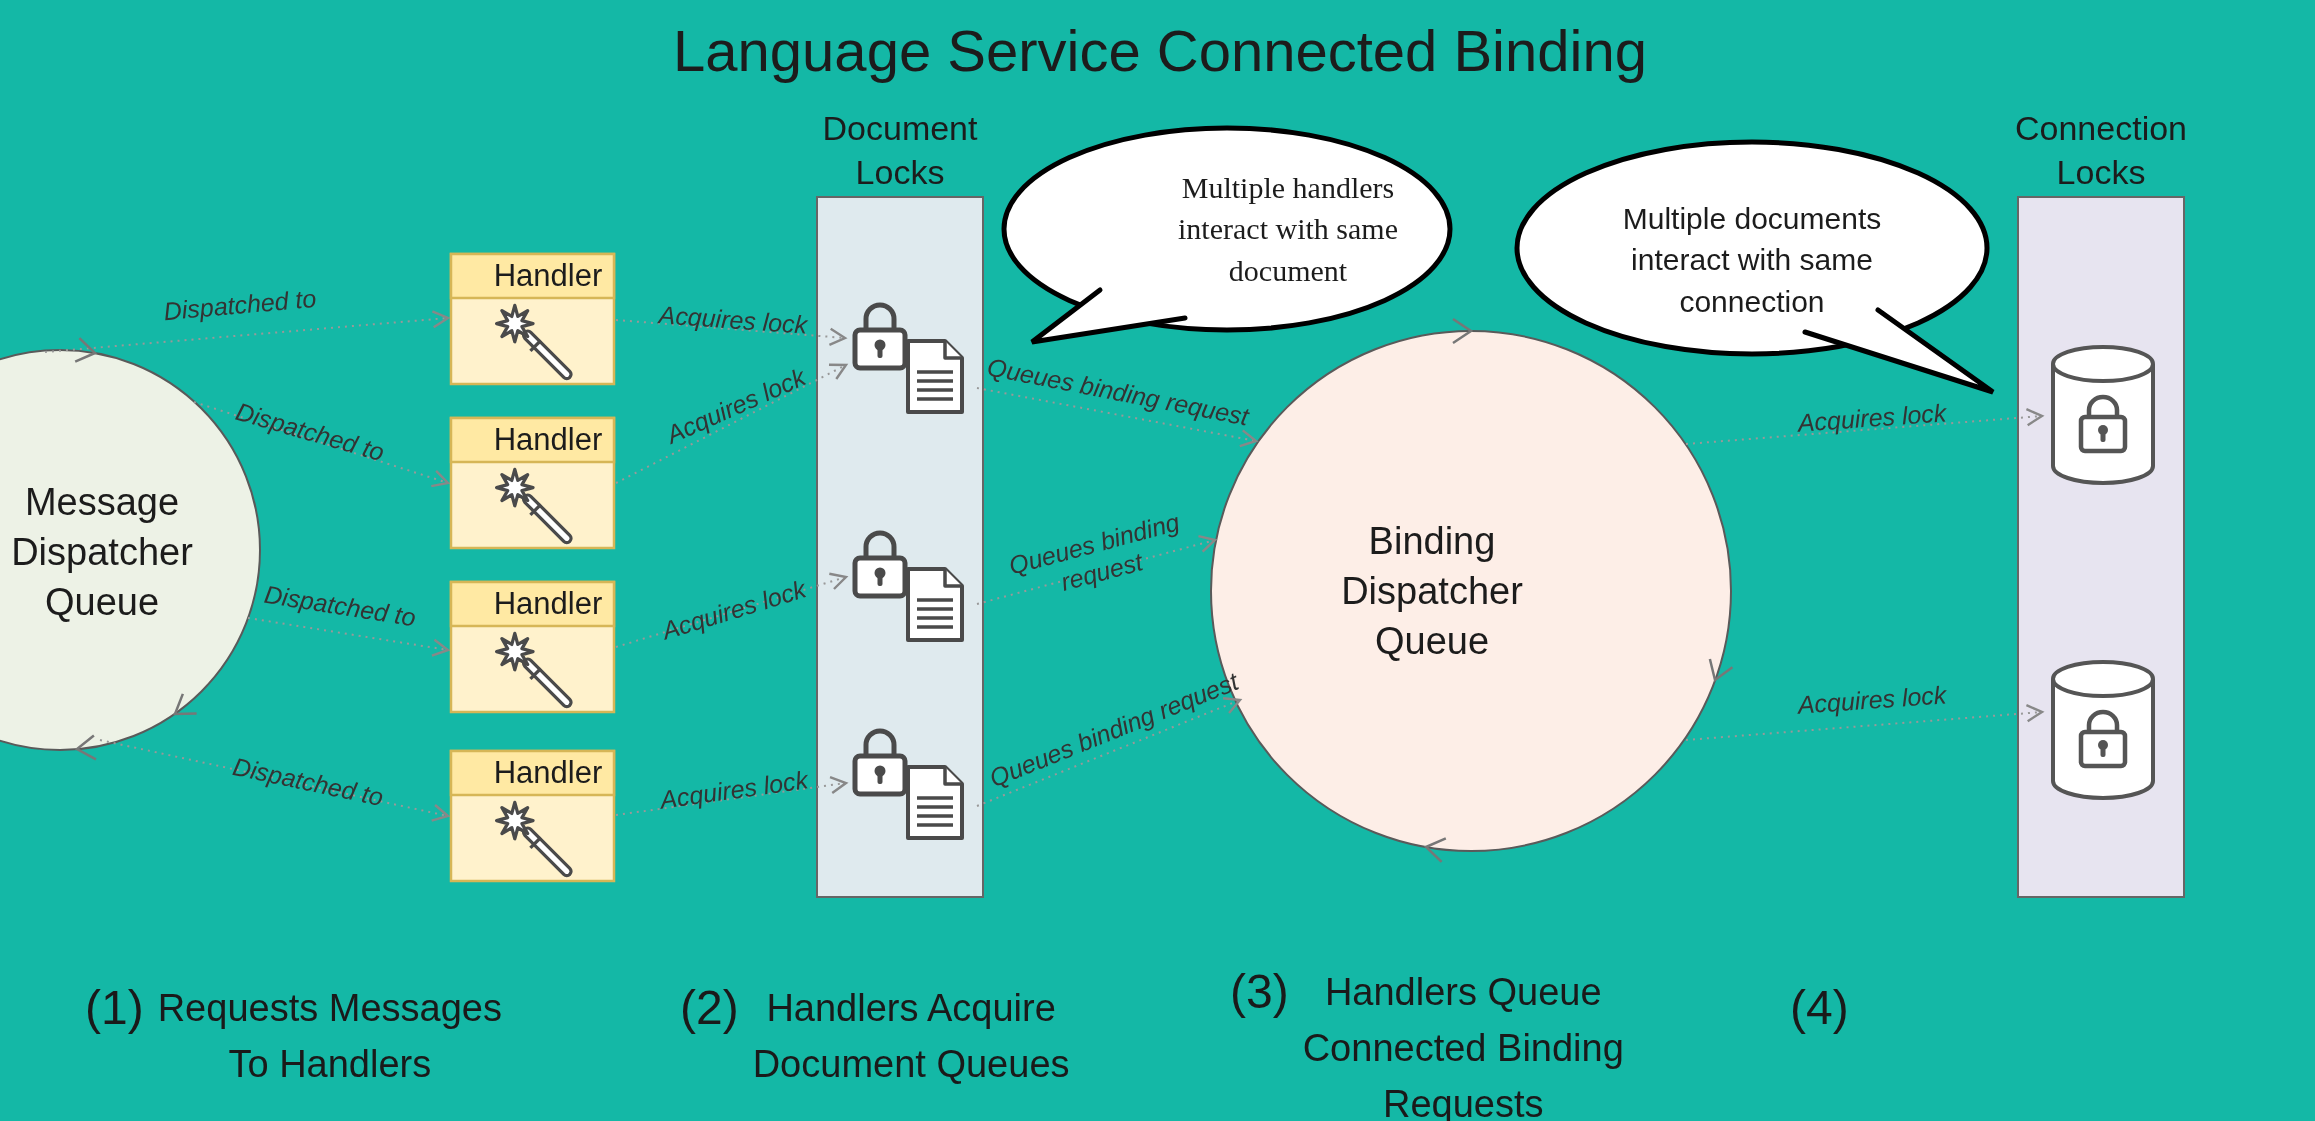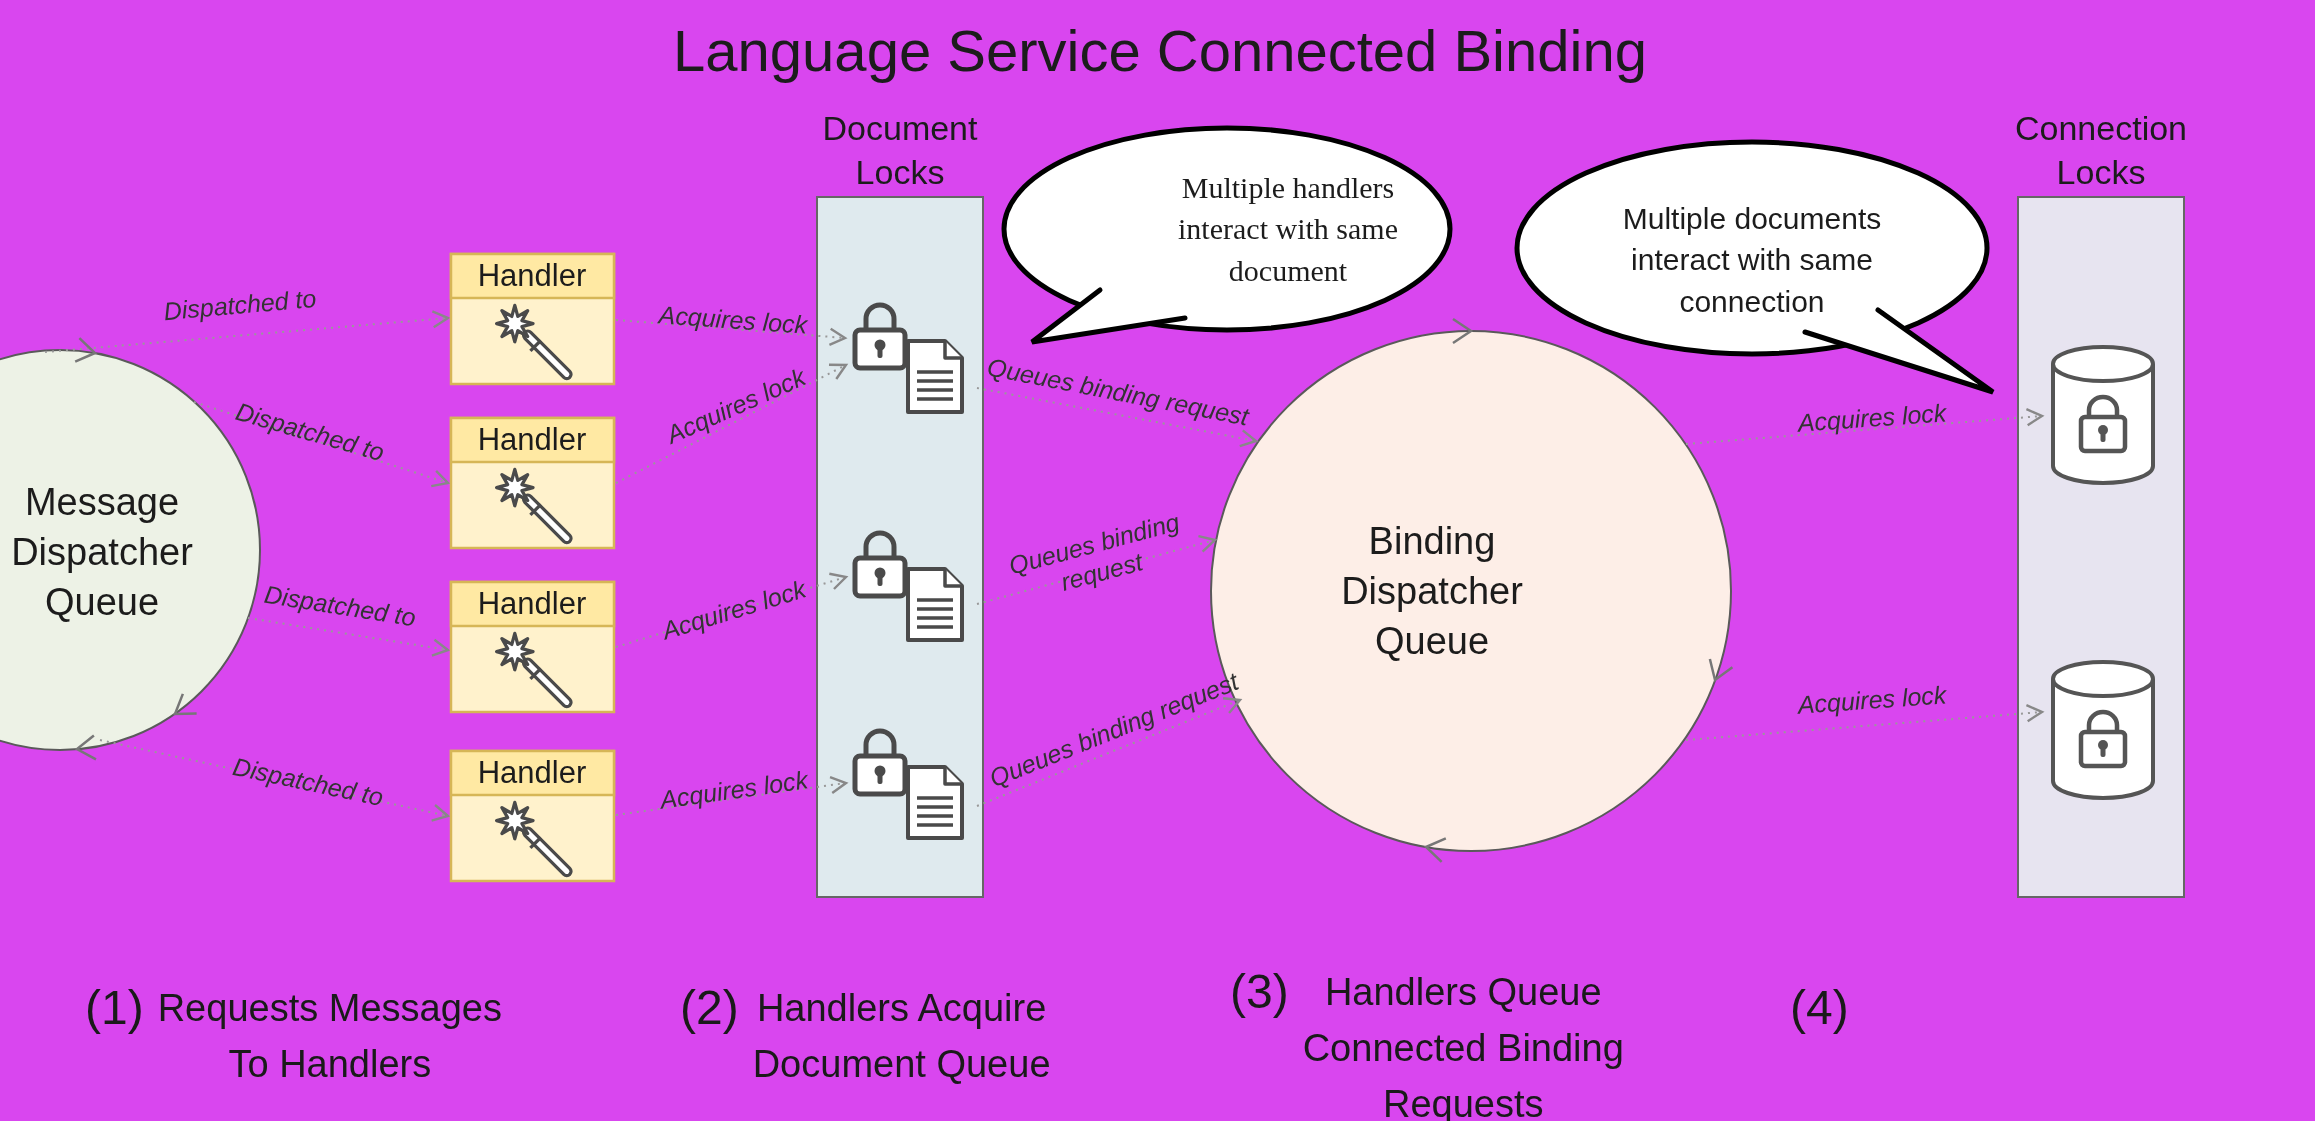--- a/index.html
+++ b/index.html
@@ -1,28 +1,28 @@
 <!DOCTYPE html>
 <html style="--c-message-queue-fill: #edf2e6; --c-binding-queue-fill: #fdeee7; --c-handler-fill: #fff2cc; --c-handler-header-fill: #ffe9a3; --c-handler-border: #d6b656; --c-document-column-fill: #dfeaee; --c-connection-column-fill: #e7e4f0; --c-column-border: #666666; --c-edge-color: #999999; --c-icon-stroke: #4a4a4a; --c-bubble-stroke: #000000;"><head>
 <meta charset="utf-8">
 <style>
   * { margin:0; padding:0; box-sizing:border-box; }
   html,body { background:#ffffff; }
   .stage {
-    position:relative; width:2315px; height:1121px; background:#d946ef;
+    position:relative; width:2315px; height:1121px; background:#14b8a6;
     font-family:"Liberation Sans", sans-serif; overflow:hidden; color:#1c1c1c;
   }
   .stage > svg { position:absolute; left:0; top:0; }
 
   .txt { position:absolute; transform:translate(-50%,-50%); text-align:center;
          white-space:pre-line; color:#1c1c1c; }
   .title      { font-size:58px; }
   .node-label { font-size:38px; line-height:1.32; }
   .col-label  { font-size:34px; line-height:1.3; }
-  .handler-label { font-size:31px; }
+  .handler-label { font-size:31px;margin-left:16px; }
   .bubble-text { font-size:30px; line-height:1.38; }
   .edge-label { position:absolute; font-size:25px; font-style:italic; color:#333;
                 white-space:pre-line; text-align:center; background:rgba(255,255,255,.0); }
 
   .caption { position:absolute; display:flex; align-items:flex-start; gap:14px; color:#1a1a1a; }
   .cap-num  { font-size:48px; line-height:56px; }
   .cap-text { font-size:38px; line-height:56px; text-align:center; white-space:pre-line; }
 
   
   .msg-circle  { fill:var(--c-message-queue-fill,#edf2e6); stroke:#5a5a5a; stroke-width:2; }
@@ -199,21 +199,21 @@
   <div class="edge-label" style="left:1872px; top:700px; transform:translate(-50%,-50%) rotate(-4deg);">Acquires lock</div>
 
   <div class="caption" style="left:85px; top:980px;">
     <span class="cap-num">(1)</span>
     <span class="cap-text">Requests Messages
 To Handlers</span>
   </div>
   <div class="caption" style="left:680px; top:980px;">
     <span class="cap-num">(2)</span>
     <span class="cap-text">Handlers Acquire
-Document Queue</span>
+Document Queues</span>
   </div>
   <div class="caption" style="left:1230px; top:964px;">
     <span class="cap-num">(3)</span>
     <span class="cap-text">Handlers Queue
 Connected Binding
 Requests</span>
   </div>
   <div class="caption" style="left:1790px; top:980px;">
     <span class="cap-num">(4)</span>
   </div>

